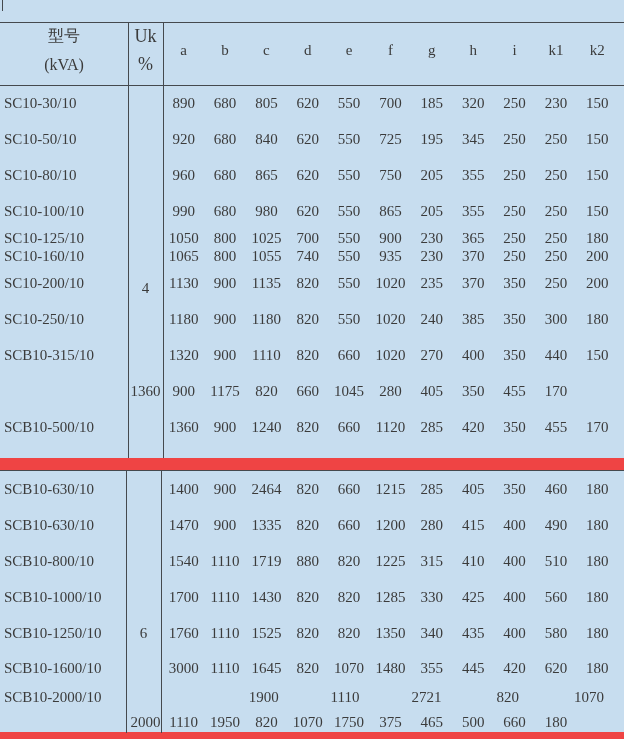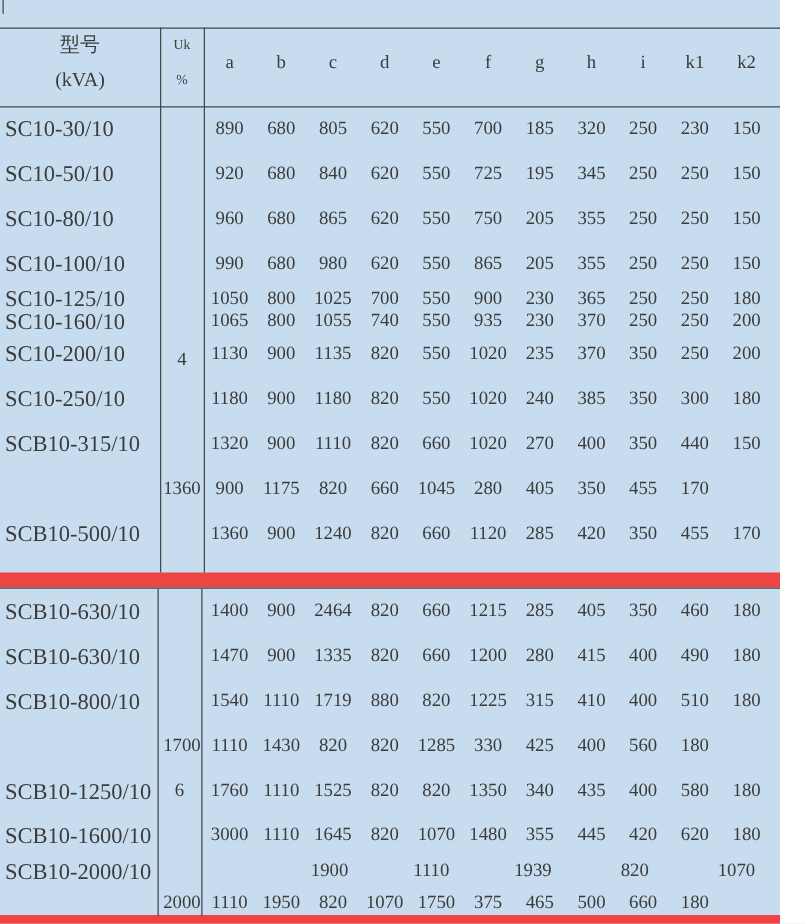--- a/index.html
+++ b/index.html
@@ -41,30 +41,30 @@
   }
   .header{
     position:absolute;top:22px;left:0;height:63px;
     font-size:15px;
   }
   .h-model,.h-uk{
     display:flex;flex-direction:column;justify-content:space-around;
     align-items:center;height:56px;
   }
   .h-model{font-size:16px;}
-  .h-uk{font-size:11px;}
+  .h-uk{font-size:18px;}
   .col-letter{text-align:center;font-size:15px;}
   .rows{
     position:absolute;left:0;
     display:flex;flex-direction:column;
   }
   .s1-rows{top:85px;}
   .s2-rows{top:0;}
   .row-name{
-    padding-left:4px;font-size:18px;white-space:nowrap;
+    padding-left:4px;font-size:15px;white-space:nowrap;
   }
   .cell{
     text-align:center;font-size:15px;white-space:nowrap;
   }
   .section1 .grid-row{height:36px;}
   .section1 .grid-row:nth-child(5),
   .section1 .grid-row:nth-child(6){height:18px;}
   .section2 .grid-row{height:36px;}
   .section2 .grid-row:nth-child(6){height:34px;}
   .section2 .grid-row:nth-child(7){height:25px;gap:40px;}
@@ -323,20 +323,21 @@
           <div class="cell">880</div>
           <div class="cell">820</div>
           <div class="cell">1225</div>
           <div class="cell">315</div>
           <div class="cell">410</div>
           <div class="cell">400</div>
           <div class="cell">510</div>
           <div class="cell">180</div>
         </div>
         <div class="grid-row">
+          <div class="row-name">SCB10-1000/10</div>
           <div class="cell"></div>
           <div class="cell">1700</div>
           <div class="cell">1110</div>
           <div class="cell">1430</div>
           <div class="cell">820</div>
           <div class="cell">820</div>
           <div class="cell">1285</div>
           <div class="cell">330</div>
           <div class="cell">425</div>
           <div class="cell">400</div>
@@ -371,21 +372,21 @@
           <div class="cell">445</div>
           <div class="cell">420</div>
           <div class="cell">620</div>
           <div class="cell">180</div>
         </div>
         <div class="grid-row">
           <div class="row-name">SCB10-2000/10</div>
           <div class="cell"></div>
           <div class="cell">1900</div>
           <div class="cell">1110</div>
-          <div class="cell">1939</div>
+          <div class="cell">2721</div>
           <div class="cell">820</div>
           <div class="cell">1070</div>
           <div class="cell">1590</div>
           <div class="cell">370</div>
           <div class="cell">455</div>
           <div class="cell">450</div>
           <div class="cell">635</div>
           <div class="cell">180</div>
         </div>
         <div class="grid-row">

